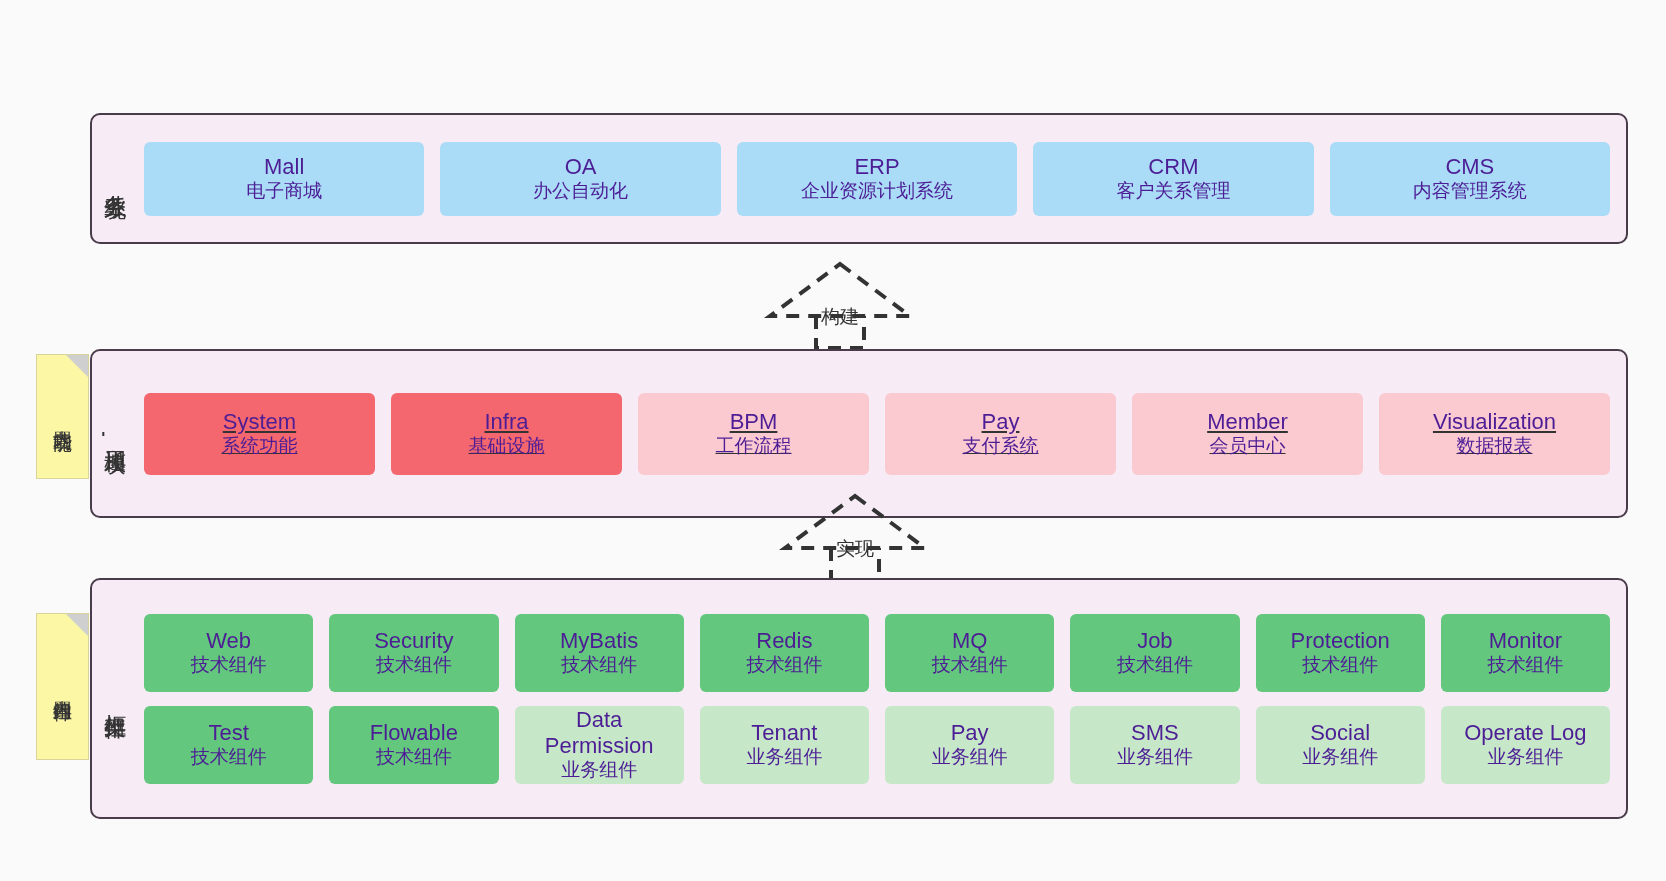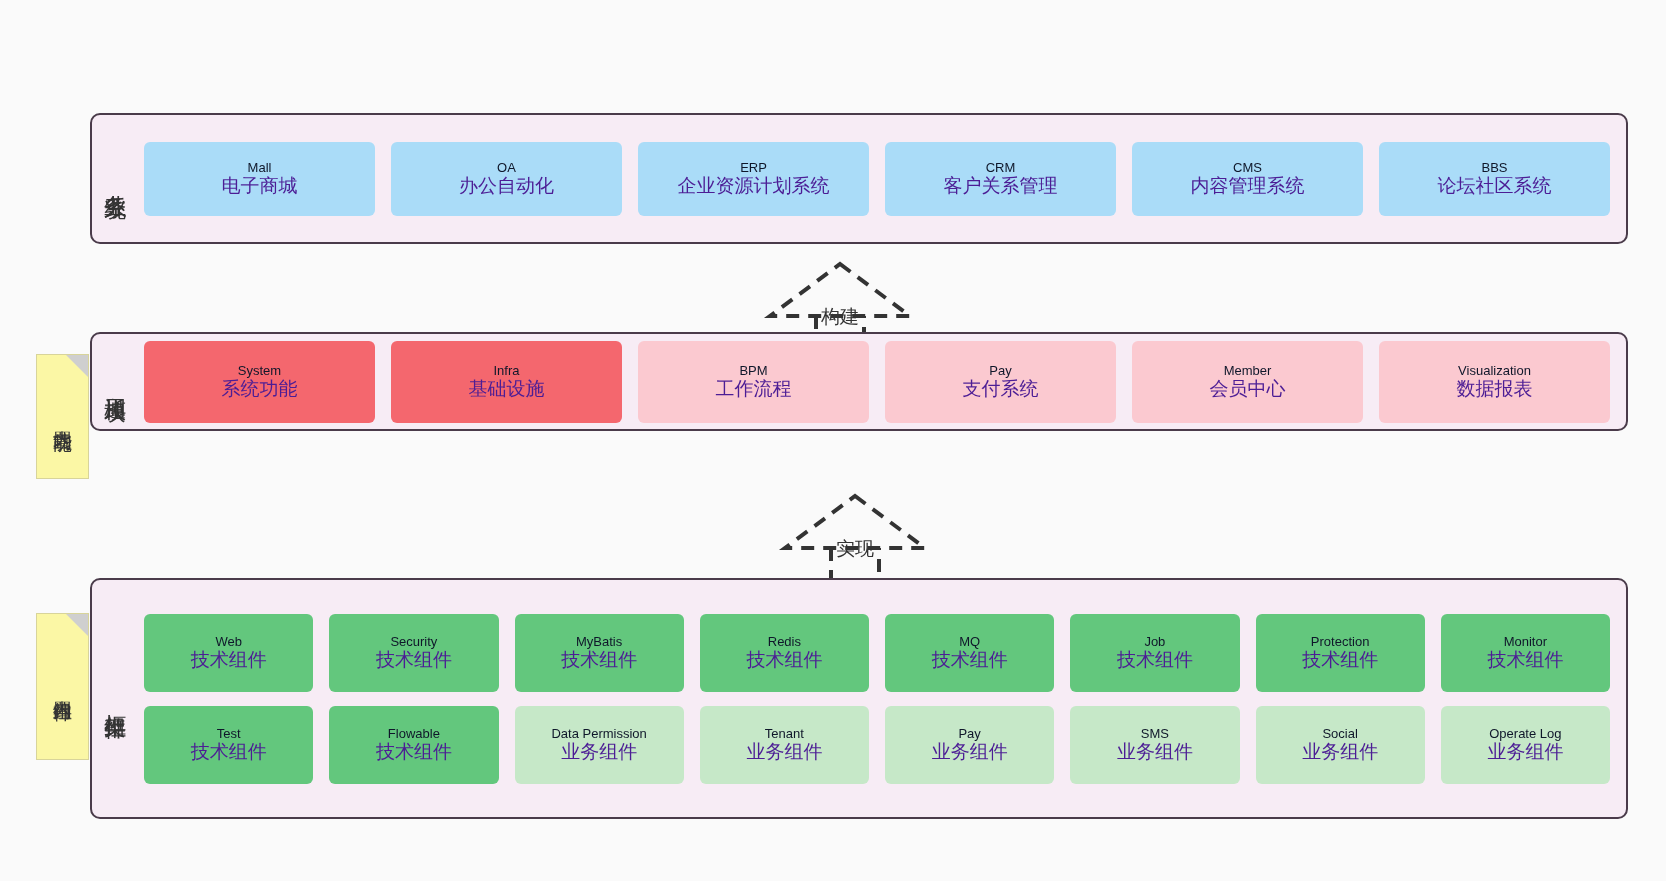--- a/index.html
+++ b/index.html
@@ -70,37 +70,37 @@
     display: flex;
     flex-direction: column;
     align-items: center;
     justify-content: center;
     text-align: center;
     line-height: 1.18;
     padding: 6px 4px;
     user-select: none;
   }
   .box .en {
-    font-size: 13px;
-    color: #0f172a;
+    font-size: 22px;
+    color: #4c1d95;
   }
   .box .cn {
     font-size: 19px;
     color: #4c1d95;
   }
 
   .c-blue       { background: #aadcf8; }
   .c-red        { background: #f4676e; }
   .c-pink       { background: #fbc9d0; }
   .c-green      { background: #63c77d; }
   .c-lightgreen { background: #c6e8c8; }
 
   
   #layer-business  { left: 90px;  top: 113px; width: 1538px; height: 131px; }
-  #layer-common    { left: 90px;  top: 332px; width: 1538px; height: 99px; }
+  #layer-common    { left: 90px;  top: 349px; width: 1538px; height: 169px; text-decoration: underline; }
   #layer-framework { left: 90px;  top: 578px; width: 1538px; height: 241px; }
 
   #layer-business .box  { height: 74px; }
   #layer-common   .box  { height: 82px; }
   #layer-framework .box { height: 78px; }
 
   
   .note {
     position: absolute;
     box-sizing: border-box;
@@ -173,24 +173,20 @@
           <span class="cn">企业资源计划系统</span>
         </div>
         <div class="box c-blue">
           <span class="en">CRM</span>
           <span class="cn">客户关系管理</span>
         </div>
         <div class="box c-blue">
           <span class="en">CMS</span>
           <span class="cn">内容管理系统</span>
         </div>
-        <div class="box c-blue">
-          <span class="en">BBS</span>
-          <span class="cn">论坛社区系统</span>
-        </div>
       </div>
     </div>
   </div>
 
   <div class="arrow" id="arrow-build">
     <svg width="160" height="92" viewBox="0 0 160 92">
       <path d="M80 6 L150 58 L10 58 Z" fill="none" stroke="#333333" stroke-width="4" stroke-dasharray="13 9" stroke-linejoin="miter"></path>
       <path d="M56 58 L56 90 L104 90 L104 58" fill="none" stroke="#333333" stroke-width="4" stroke-dasharray="13 9"></path>
     </svg>
     <span class="arrow-label">构建</span>

